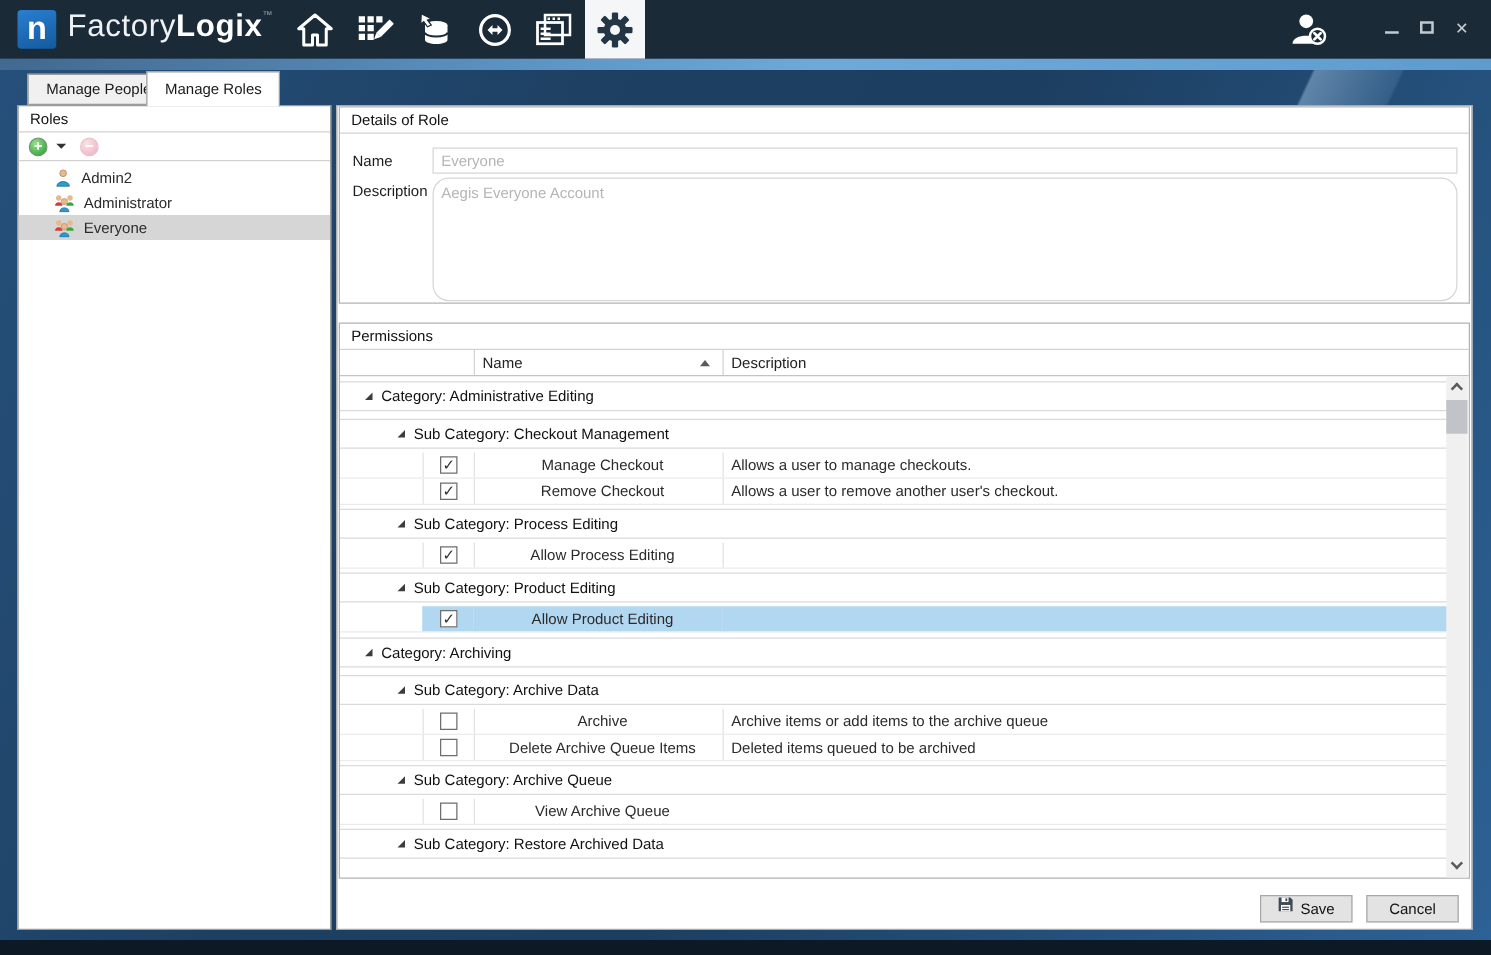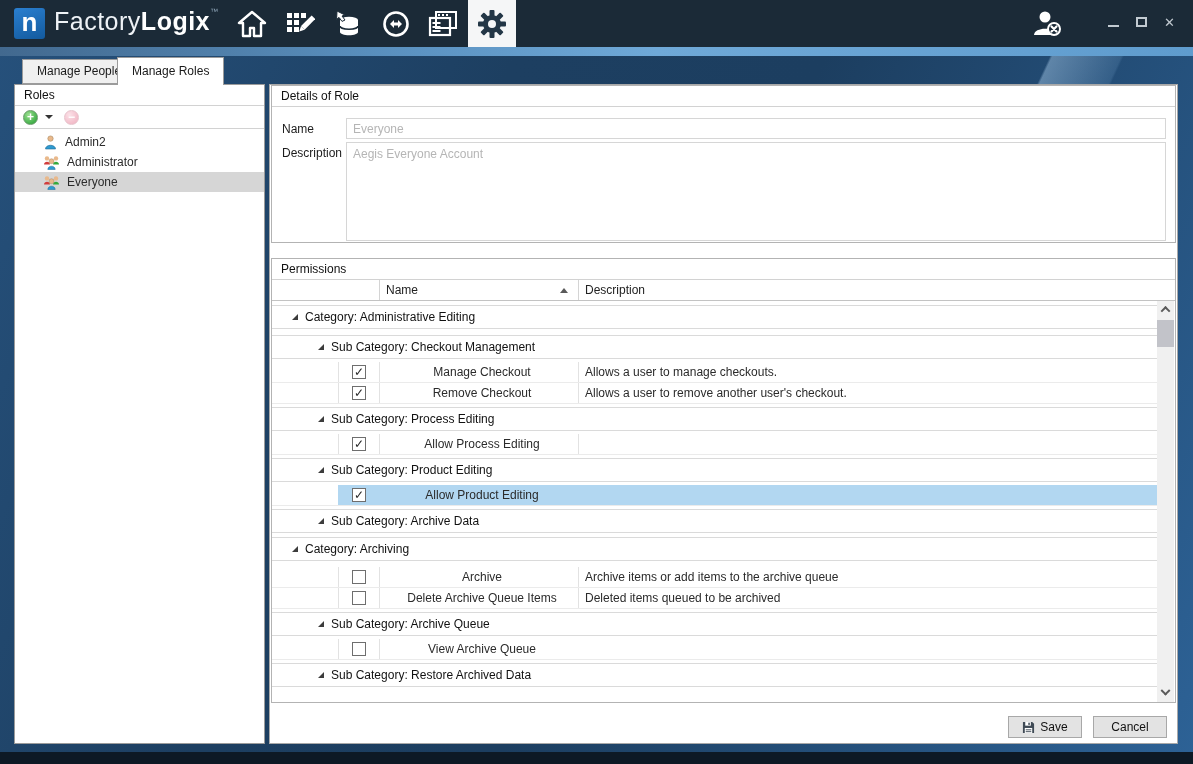--- a/index.html
+++ b/index.html
@@ -51,21 +51,21 @@
   #roles-list { padding-top:3px; }
   .role-item { height:20px; display:flex; align-items:center; padding-left:28px; gap:7px; }
   .role-item.selected { background:#d6d6d6; }
   .role-item svg { display:block; }
 
   
   #details-box { position:absolute; left:1px; top:0px; width:905px; height:158px; border:1px solid #b3b3b3; background:#fff; }
   .field-label { position:absolute; left:10px; color:#1c1c1c; }
   .txt-input { position:absolute; left:74px; width:820px; border:1px solid #d6d6d6; background:#fff; color:#b5b5b5; font-family:"Liberation Sans",sans-serif; font-size:12px; padding:0 6px; }
   #name-input { top:32px; height:21px; }
-  #desc-input { top:56px; height:99px; resize:none; padding-top:4px; line-height:15px; }
+  #desc-input { top:56px; height:99px; resize:none; padding-top:4px; line-height:15px;border-radius:13px; }
 
   
   #perm-box { position:absolute; left:1px; top:173px; width:905px; height:445px; border:1px solid #b3b3b3; background:#fff; }
   .pheader-row { position:absolute; left:0; top:21px; width:903px; height:21px; border-bottom:1px solid #c3c3c3; display:flex; }
   .ph-cell { height:100%; line-height:20px; color:#222; }
   .ph-empty { width:107px; }
   .ph-name { width:199px; border-left:1px solid #d4d4d4; padding-left:6px; position:relative; }
   .ph-desc { flex:1; border-left:1px solid #d4d4d4; padding-left:6px; }
   .sort-asc { position:absolute; right:10px; top:8px; width:0; height:0; border-left:4px solid transparent; border-right:4px solid transparent; border-bottom:5px solid #5a5a5a; }
   #perm-rows { position:absolute; left:0; top:42px; width:886px; height:401px; overflow:hidden; }
@@ -87,21 +87,21 @@
   
   .vscroll { position:absolute; right:1px; top:42px; width:17px; height:401px; background:#f0f0f0; }
   .vs-arrow { position:absolute; left:0; width:17px; height:17px; display:flex; align-items:center; justify-content:center; }
   .vs-up { top:0; } .vs-down { bottom:0; }
   .chev { width:7px; height:7px; border-left:2px solid #5a5a5a; border-top:2px solid #5a5a5a; }
   .vs-up .chev { transform:rotate(45deg) translate(1px,1px); }
   .vs-down .chev { transform:rotate(225deg) translate(2px,2px); }
   .vs-thumb { position:absolute; left:0; top:19px; width:17px; height:27px; background:#c2c3c9; }
 
   
-  .btn { position:absolute; top:631px; width:74px; height:22px; background:#e3e3e3; border:1px solid #a8a8a8; text-align:center; line-height:20px; color:#111; display:flex; align-items:center; justify-content:center; gap:5px; }
+  .btn { position:absolute; top:631px; width:74px; height:22px; background:#e3e3e3; border:1px solid #a8a8a8; text-align:center; line-height:20px; color:#111; display:flex; align-items:flex-start; justify-content:center; gap:5px; }
   #save-btn { left:738px; }
   #cancel-btn { left:823px; }
 </style>
 </head>
 <body>
 
 <div id="app">
 
   <div class="titlebar">
     <div class="logo-box">n</div>
@@ -291,27 +291,27 @@
             <span class="glabel">Sub Category: Product Editing</span>
           </div>
           <div class="prow selected">
             <span class="p-indent"></span>
             <span class="p-cb">
               <span class="cb">✓</span>
             </span>
             <span class="p-name">Allow Product Editing</span>
             <span class="p-desc"></span>
           </div>
+          <div class="grow cat">
+            <span class="expander"></span>
+            <span class="glabel">Category: Archiving</span>
+          </div>
           <div class="grow sub">
             <span class="expander"></span>
             <span class="glabel">Sub Category: Archive Data</span>
-          </div>
-          <div class="grow cat">
-            <span class="expander"></span>
-            <span class="glabel">Category: Archiving</span>
           </div>
           <div class="prow">
             <span class="p-indent"></span>
             <span class="p-cb">
               <span class="cb"></span>
             </span>
             <span class="p-name">Archive</span>
             <span class="p-desc">Archive items or add items to the archive queue</span>
           </div>
           <div class="prow">

